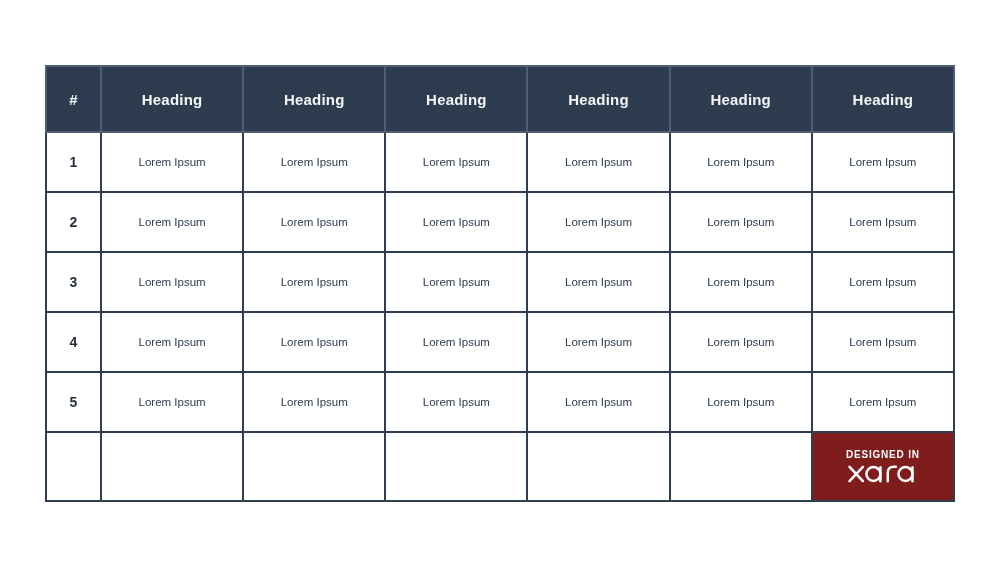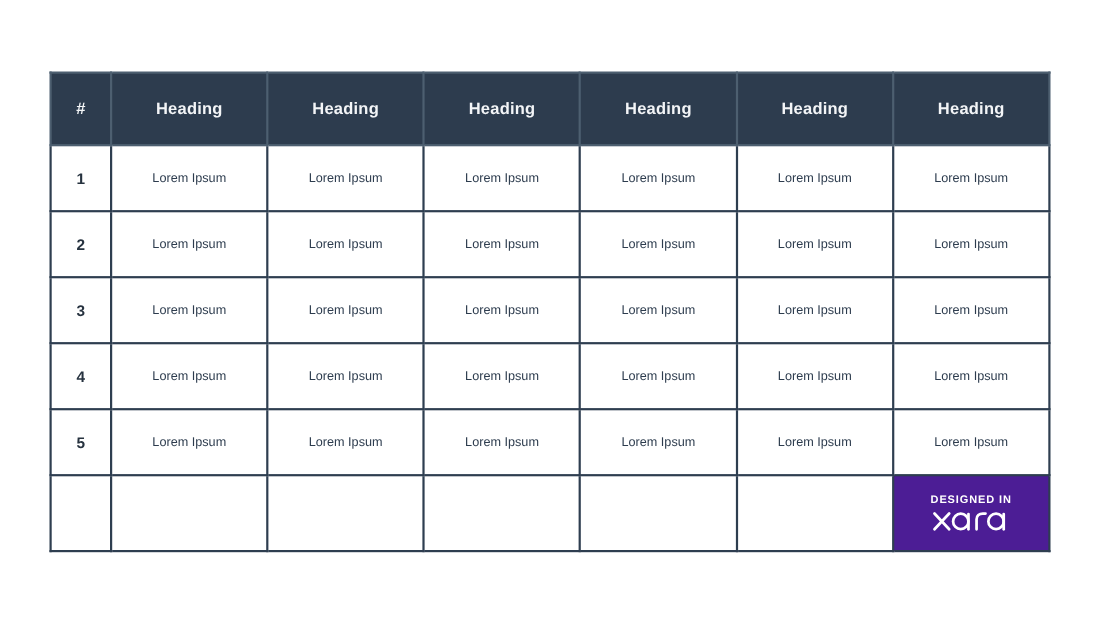--- a/index.html
+++ b/index.html
@@ -47,21 +47,21 @@
     vertical-align: middle;
   }
   table.tpl td.num {
     font-size: 14px;
     font-weight: bold;
     color: #26323f;
   }
   table.tpl tr.footer-row { height: 69px; }
   
   table.tpl td.badge-cell {
-    background: #4c1d95;
+    background: #7f1d1d;
     padding: 0;
   }
   .badge {
     display: flex;
     flex-direction: column;
     align-items: center;
     justify-content: center;
     gap: 3px;
     width: 100%;
     height: 100%;

